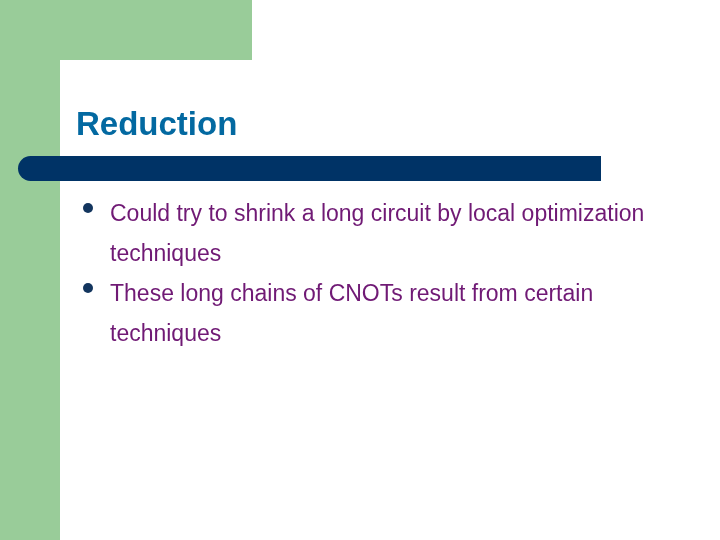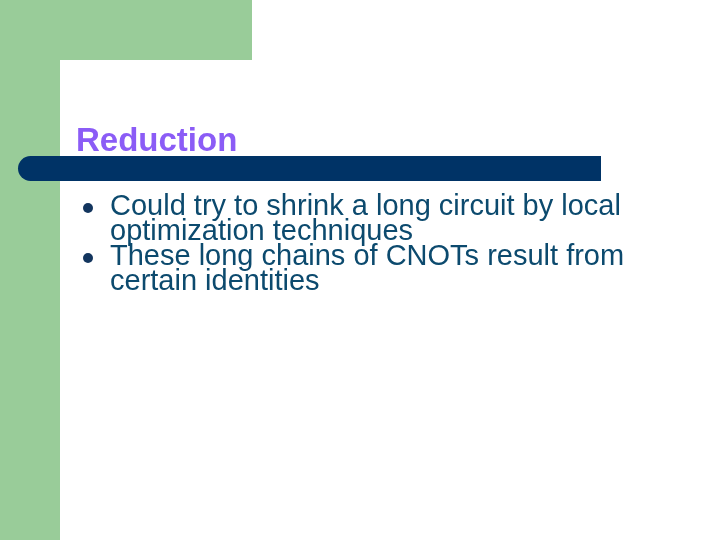--- a/index.html
+++ b/index.html
@@ -46,24 +46,24 @@
     width: 660px;
     height: 480px;
     background: #ffffff;
     border-top-left-radius: 22px;
   }
 
   
   .slide-title {
     position: absolute;
     left: 76px;
-    top: 120px;
+    top: 104px;
     font-size: 33px;
     font-weight: bold;
-    color: #8b5cf6;
+    color: #0369a1;
     letter-spacing: 0px;
     line-height: 40px;
     white-space: nowrap;
   }
 
   
   .title-bar {
     position: absolute;
     left: 18px;
     top: 156px;
@@ -78,23 +78,23 @@
   .body-list {
     position: absolute;
     left: 80px;
     top: 193px;
     width: 600px;
   }
   .bullet-item {
     position: relative;
     padding-left: 30px;
     margin: 0 0 0 0;
-    color: #0c4a6e;
-    font-size: 29px;
-    line-height: 25px;
+    color: #701a75;
+    font-size: 23px;
+    line-height: 40px;
     text-align: left;
   }
   .bullet-marker {
     position: absolute;
     left: 3px;
     top: 10px;
     width: 10px;
     height: 10px;
     border-radius: 50%;
     background: #13355e;
@@ -119,18 +119,18 @@
   <div class="body-list">
 
     <div class="bullet-item">
       <span class="bullet-marker"></span>
       <span class="bullet-text">Could try to shrink a long circuit by local optimization techniques</span>
     </div>
 
 
     <div class="bullet-item">
       <span class="bullet-marker"></span>
-      <span class="bullet-text">These long chains of CNOTs result from certain identities</span>
+      <span class="bullet-text">These long chains of CNOTs result from certain techniques</span>
     </div>
 
   </div>
 
 </div>
 
 </body></html>

